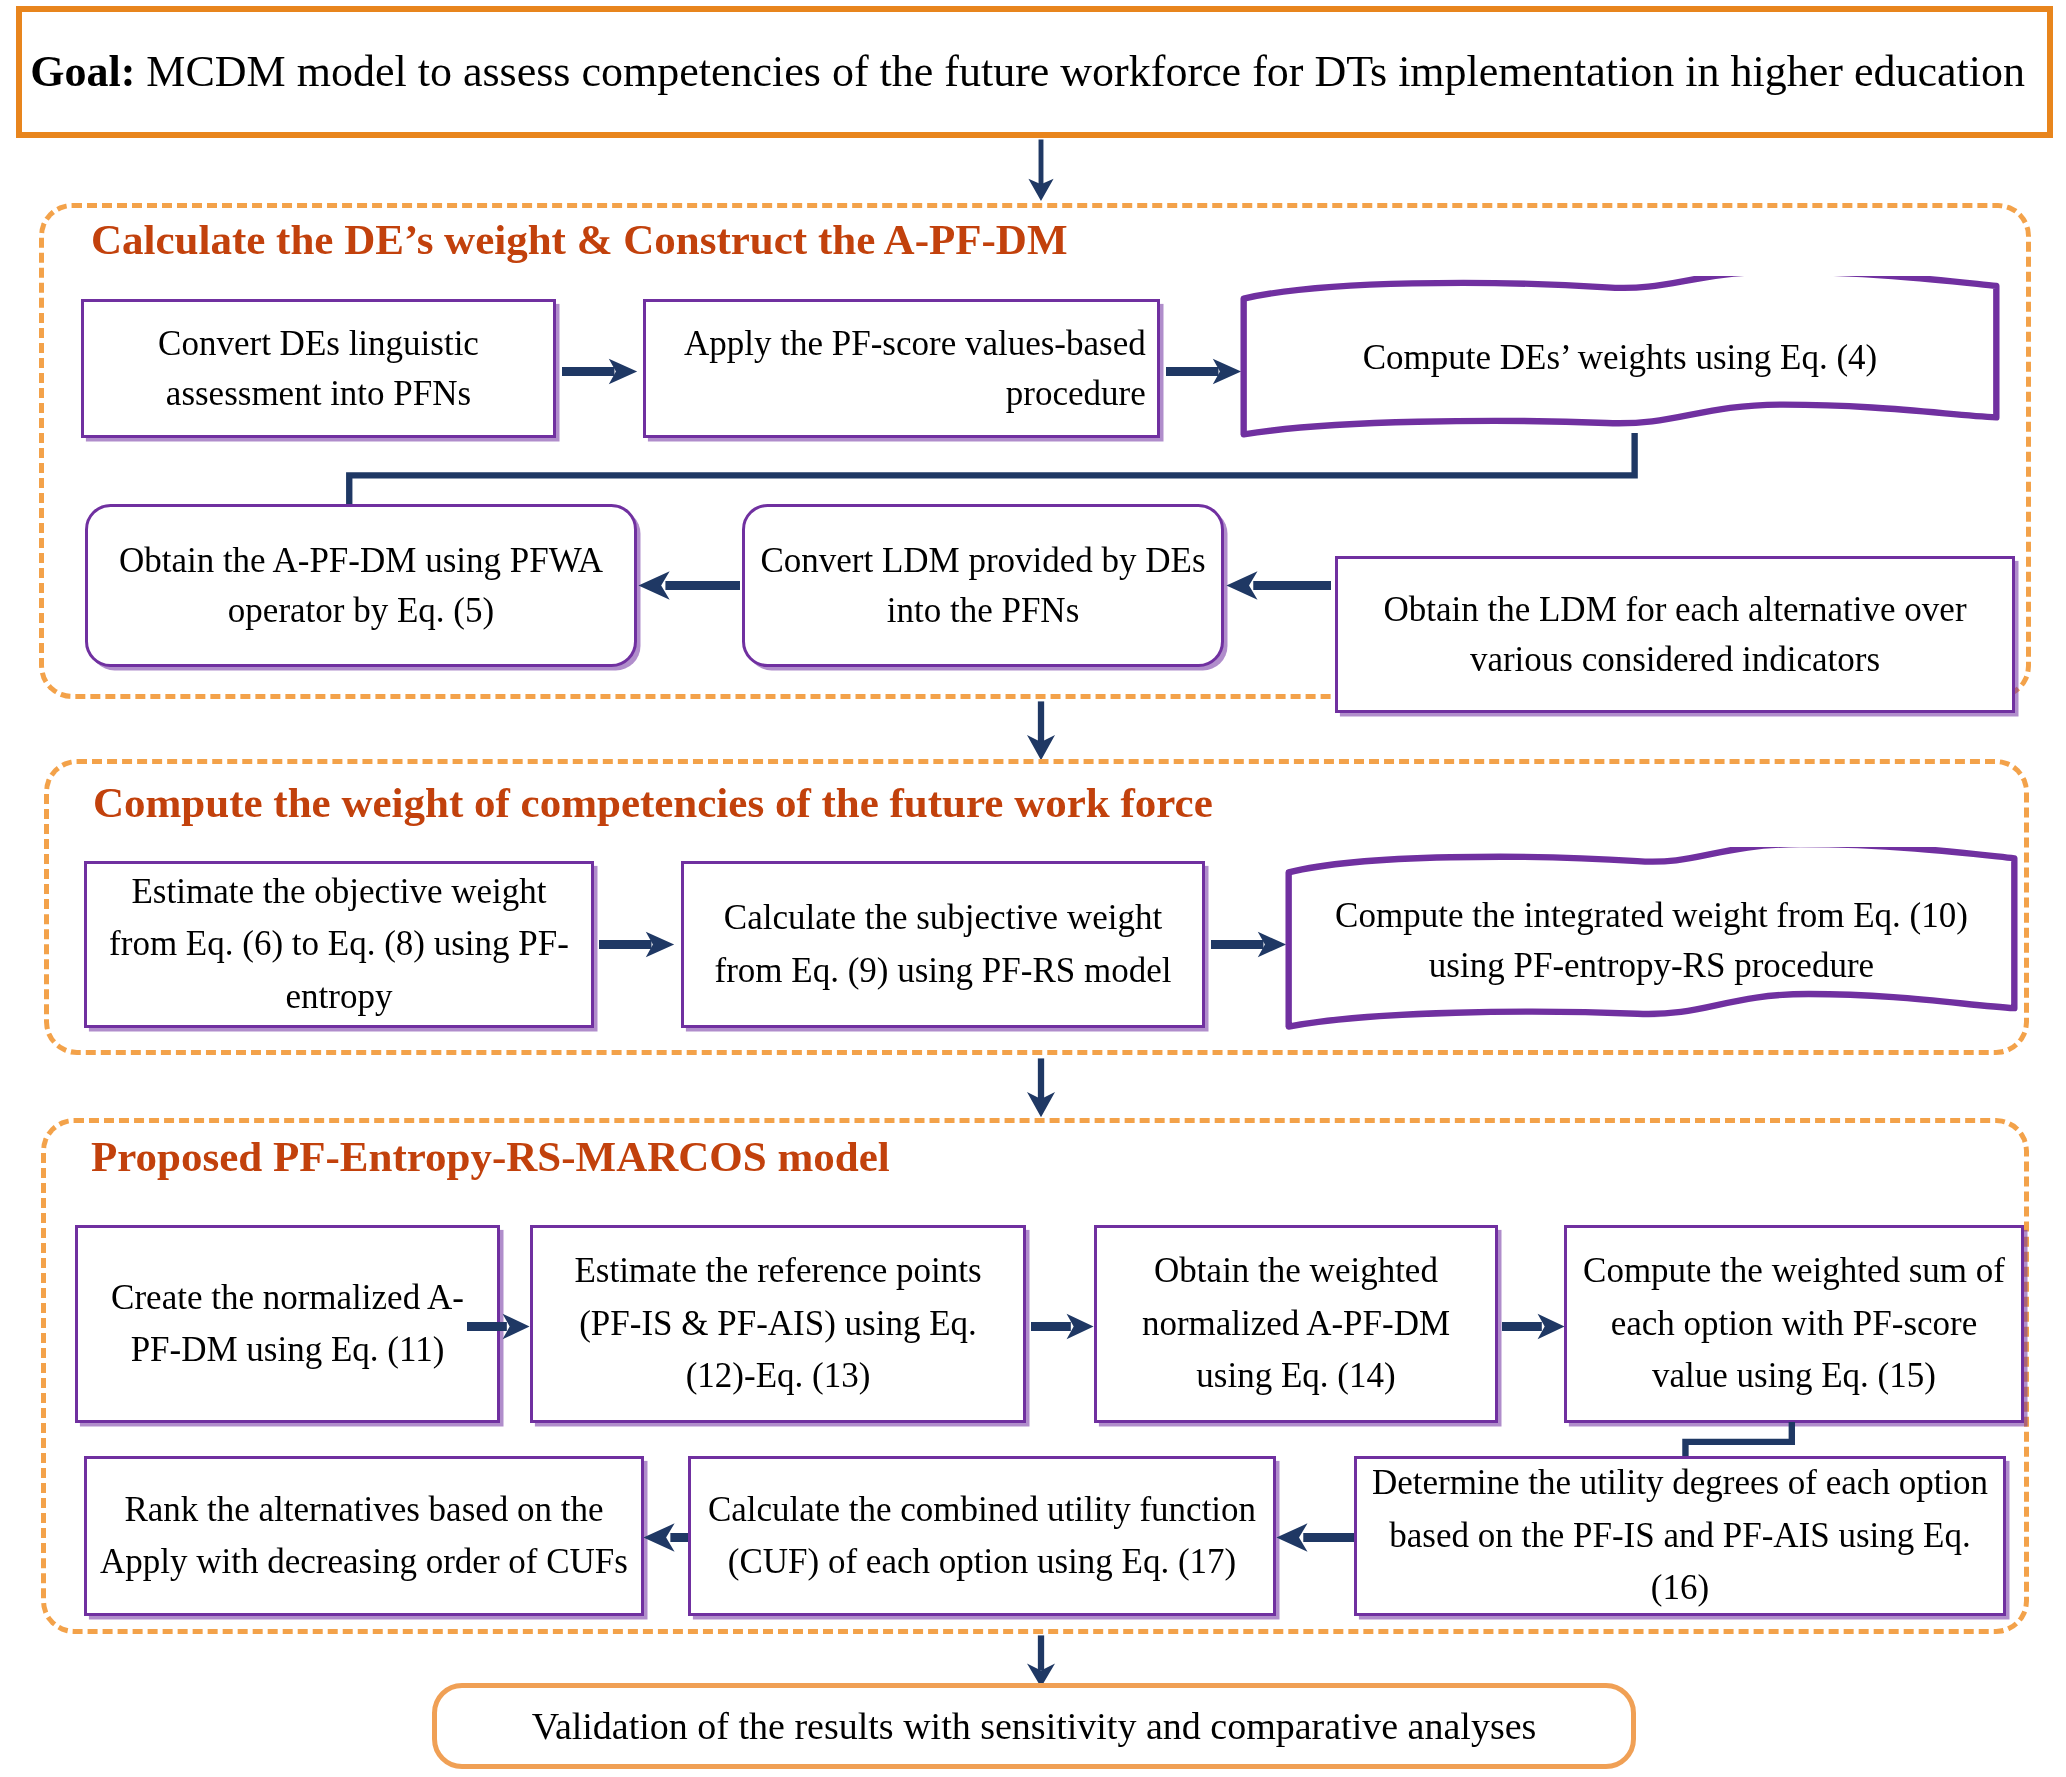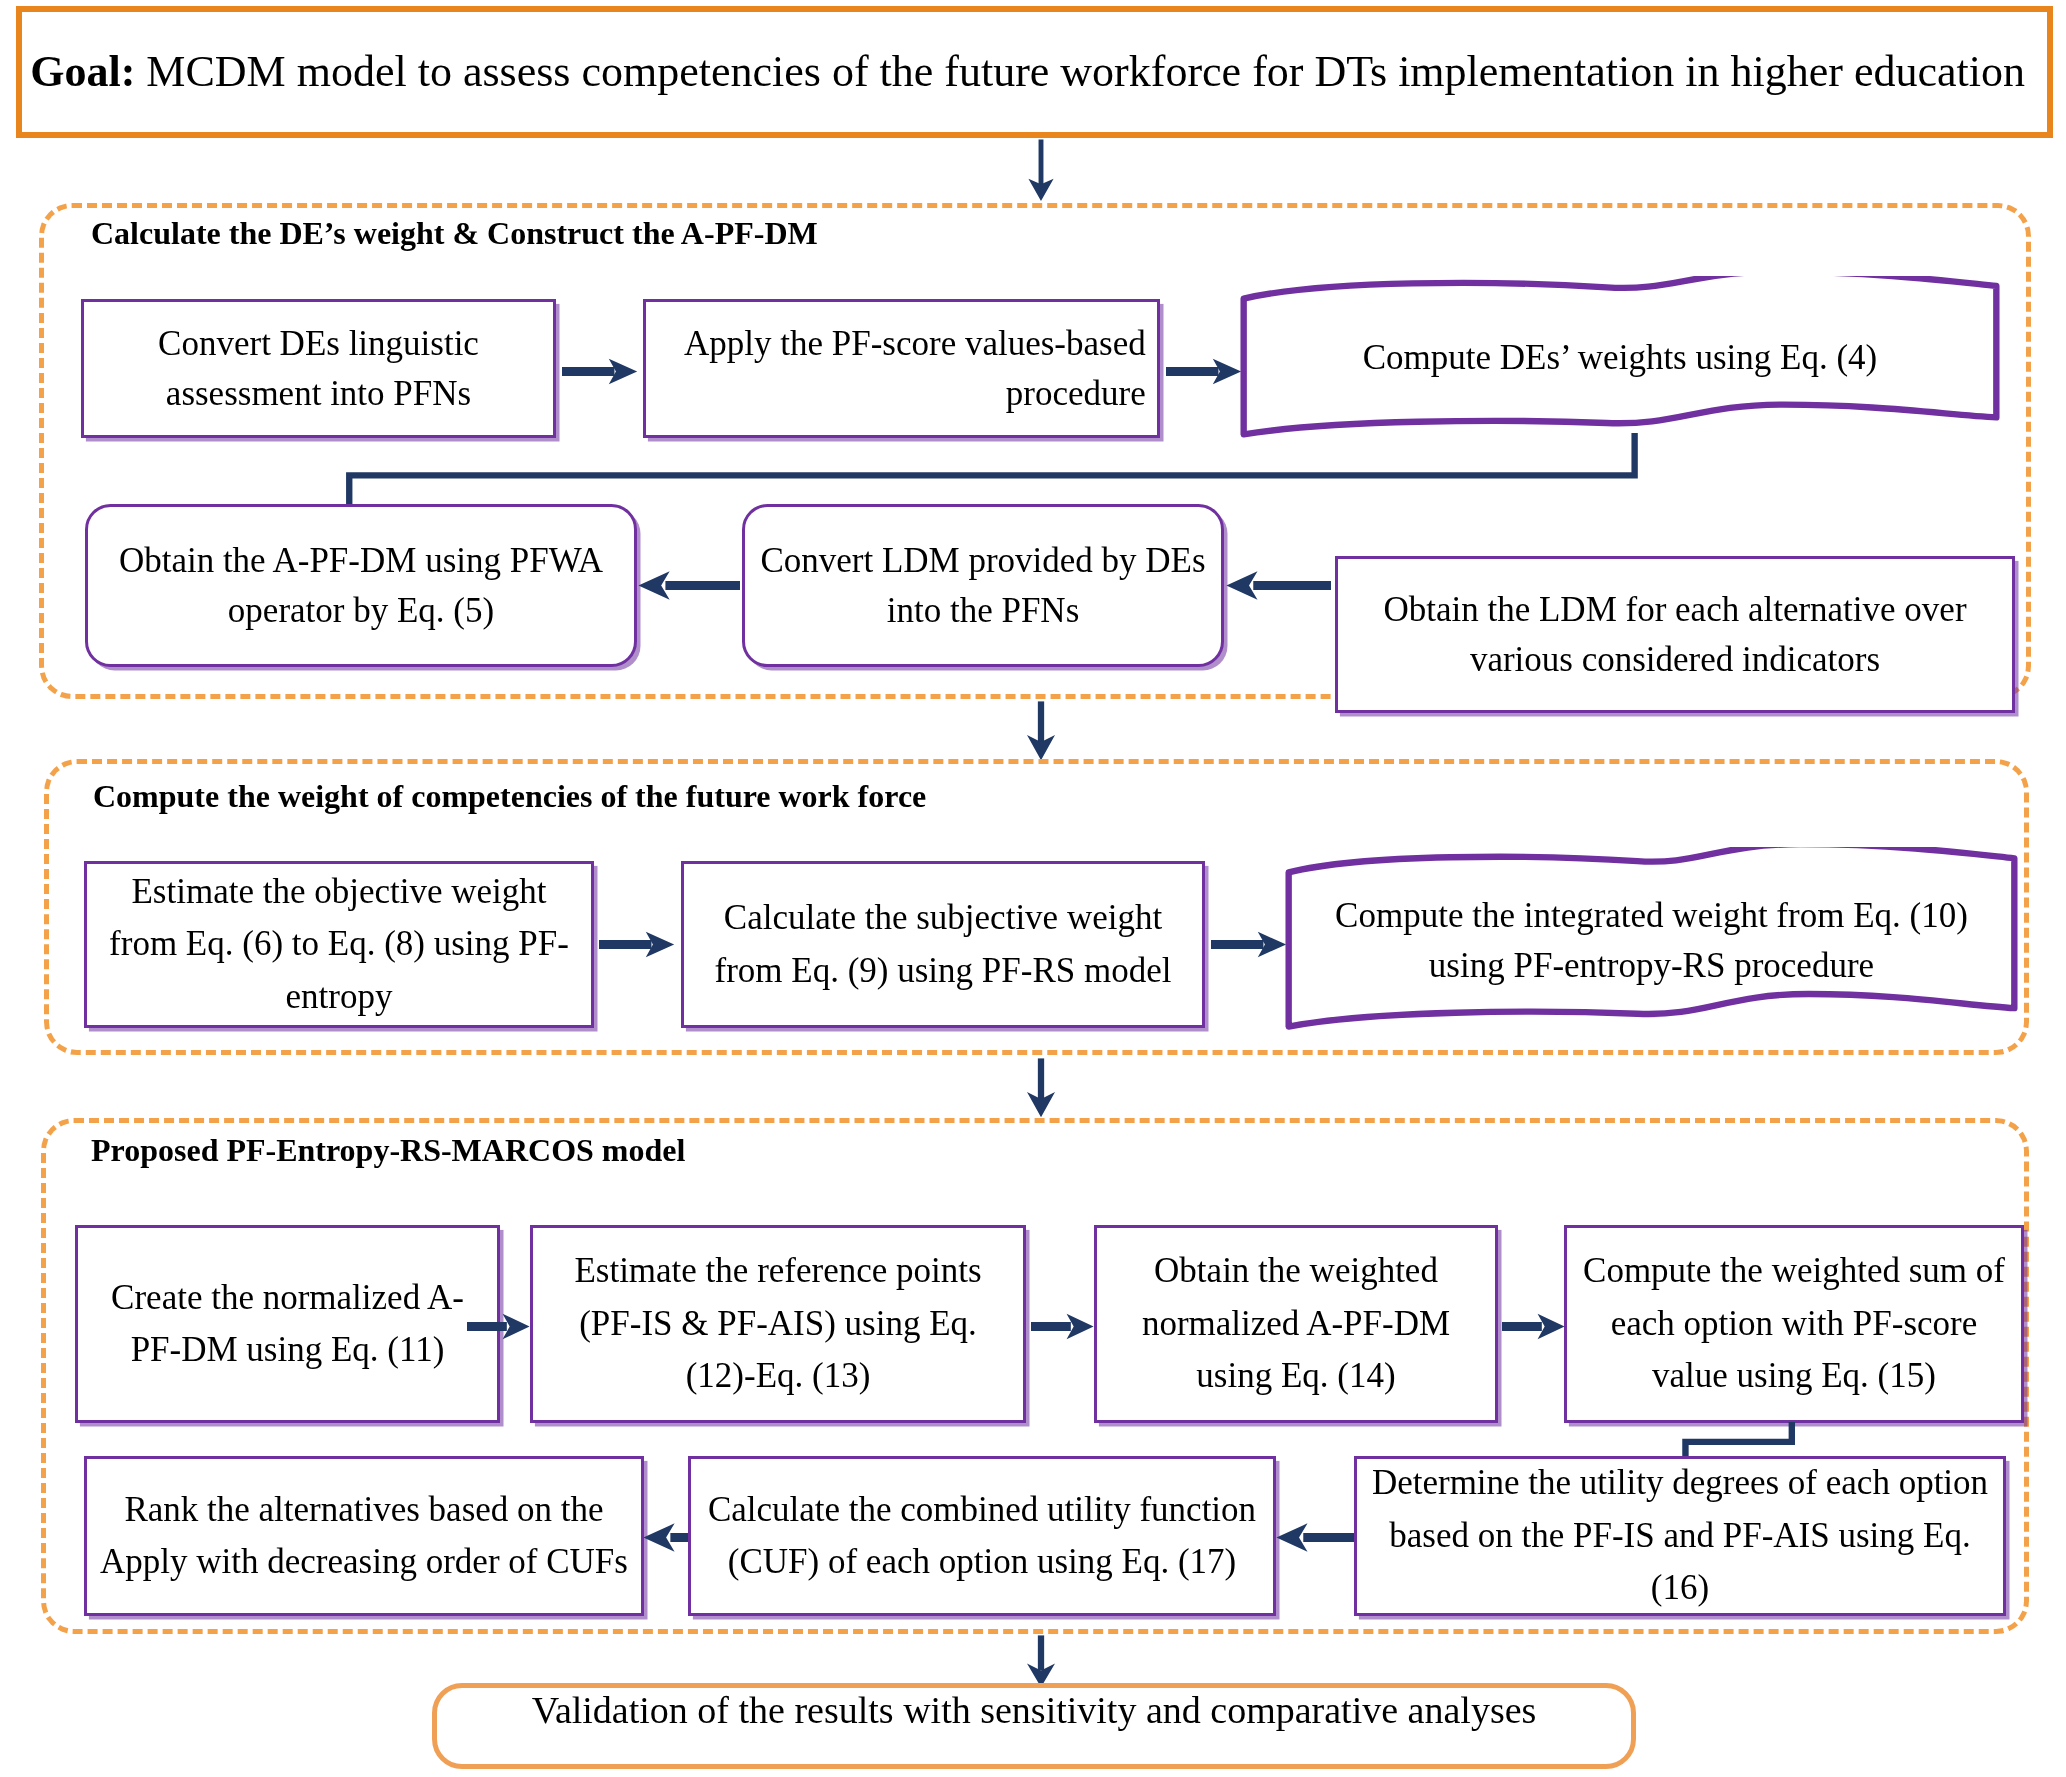--- a/index.html
+++ b/index.html
@@ -15,30 +15,30 @@
   
   .goal-box{
     border:6.4px solid #E8851D;background:#ffffff;
     display:flex;align-items:center;justify-content:center;text-align:center;
     font-size:44px;line-height:1.18;color:#000;
     padding:4.2px 21px;
   }
   .goal-box .bold{font-weight:bold;}
   .valid-box{
     border:5.7px solid #F0A055;border-radius:30px;background:#fff;
-    display:flex;align-items:flex-start;justify-content:center;text-align:center;
+    display:flex;align-items:center;justify-content:center;text-align:center;
     font-size:38px;color:#000;
   }
 
   
   .section{
     border:5px dashed #F3A24A;border-radius:33px;background:transparent;
   }
   .section-title{
-    position:absolute;font-weight:bold;font-size:32px;color:#000000;white-space:nowrap;
+    position:absolute;font-weight:bold;font-size:43px;color:#c2410c;white-space:nowrap;
   }
 
   
   .pbox{
     border:3.5px solid #7030A0;background:#fff;
     display:flex;align-items:center;justify-content:center;text-align:center;
     font-size:35px;line-height:1.42;color:#000;padding:5.7px 11.3px;
     box-shadow:4.2px 4.2px 0 -0.7px rgba(112,48,160,.55);
   }
   .pbox.rounded{border-radius:25.5px;justify-content:flex-end;}

